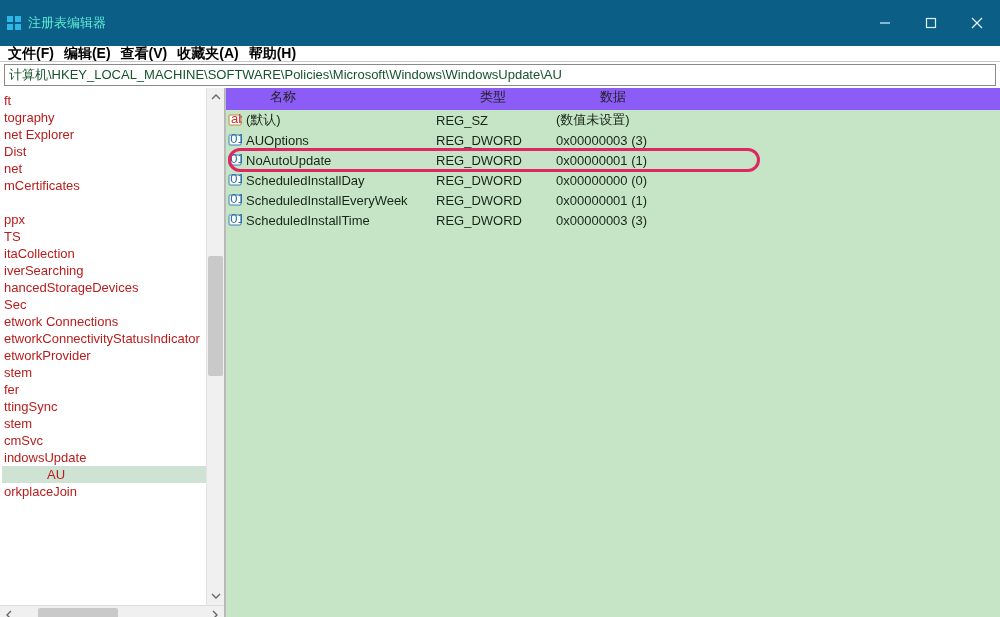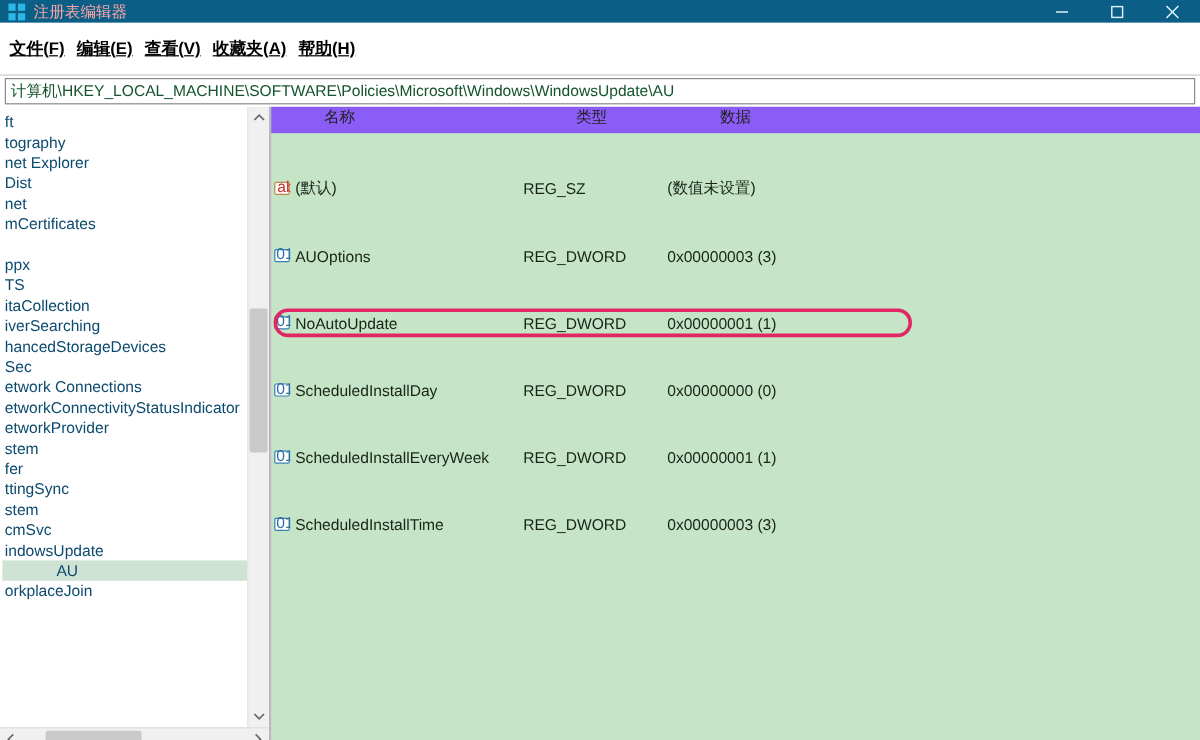--- a/index.html
+++ b/index.html
@@ -1,50 +1,50 @@
 <!DOCTYPE html>
 <html><head>
 <meta charset="utf-8">
 <style>
   * { margin: 0; padding: 0; box-sizing: border-box; font-family: "Microsoft YaHei", "Segoe UI", Arial, sans-serif; font-size: 13px; }
   html, body { width: 1000px; height: 617px; overflow: hidden; background: #fff; }
 
   
   .titlebar {
-    height: 19px; background: #0b5f87; color: #fca5a5; display: flex; align-items: center;
+    height: 46px; background: #0b5f87; color: #5eead4; display: flex; align-items: center;
     padding-left: 6px;
   }
   .titlebar .appicon { width: 16px; height: 16px; margin-right: 6px; display: inline-block; }
   .titlebar .appicon svg { display:block; }
   .titlebar .title { flex: 1; font-size: 13px; }
   .titlebar .winbtns { display: flex; height: 100%; }
   .titlebar .winbtn { width: 46px; display: flex; align-items: center; justify-content: center; color: #d8eef7; }
   .titlebar .winbtn svg { display: block; }
 
   
   .menubar {
-    height: 44px; display: flex; align-items: center; gap: 10px; padding: 0 8px;
-    border-bottom: 1px solid #c9c9c9; background: #fff; font-weight: 700; text-decoration: underline;
+    height: 16px; display: flex; align-items: center; gap: 10px; padding: 0 8px;
+    border-bottom: 1px solid #c9c9c9; background: #fff; font-weight: 700;
   }
   .menubar .menuitem { font-size: 14px; cursor: default; }
 
   
   .addressbar {
     height: 22px; border: 1px solid #8a8a8a; margin: 2px 4px; display:flex; align-items:center;
     padding: 0 4px; background:#fff; font-size: 13px; color:#14532d;
   }
 
   
   .main { display:flex; height: calc(617px - 30px - 26px - 26px); }
   .treepane {
     width: 225px; border-right: 1px solid #b7b7b7; display:flex; flex-direction:column;
     background:#fff;
   }
   .treelist {
-    flex:1; overflow: hidden; padding: 4px 0 0 2px; line-height: 17px; color:#0c4a6e;
+    flex:1; overflow: hidden; padding: 4px 0 0 2px; line-height: 17px; color:#b91c1c;
   }
   .treeitem { white-space: nowrap; height:17px; padding-left:2px; }
   .treeitem.sel { background:#cfe3d5;padding-left:45px; }
   .tree-scroll-h {
     height: 18px; background:#f0f0f0; border-top:1px solid #dcdcdc;
     display:flex; align-items:center;
   }
   .tree-scroll-h .arrow { width:18px; height:18px; display:flex; align-items:center; justify-content:center; color:#444; }
   .tree-scroll-h .track { flex:1; height:16px; background:#f0f0f0; position:relative; }
   .tree-scroll-h .thumb { position:absolute; left:20px; top:1px; height:14px; width:80px; background:#c9c9c9; border-radius:2px; }
@@ -65,21 +65,21 @@
     border-bottom: 0;
     padding-left: 20px;
   }
   .col { padding-left:6px; }
   .col-name { width: 210px; }
   .col-type { width: 120px; }
   .col-data { flex:1; }
 
   .rows { flex:1; }
   .row {
-    display:flex; align-items:center; height:20px; color:#182518; position:relative;margin-top:36px;
+    display:flex; align-items:center; height:20px; color:#182518; position:relative;
   }
   .row .icon { width:18px; display:flex; justify-content:center; }
   .row .name { width: 192px; padding-left:2px; }
   .row .type { width:120px; }
   .row .data { flex:1; }
 
   .icon-sz svg, .icon-dw svg { display:block; }
 
   
   .ring {

